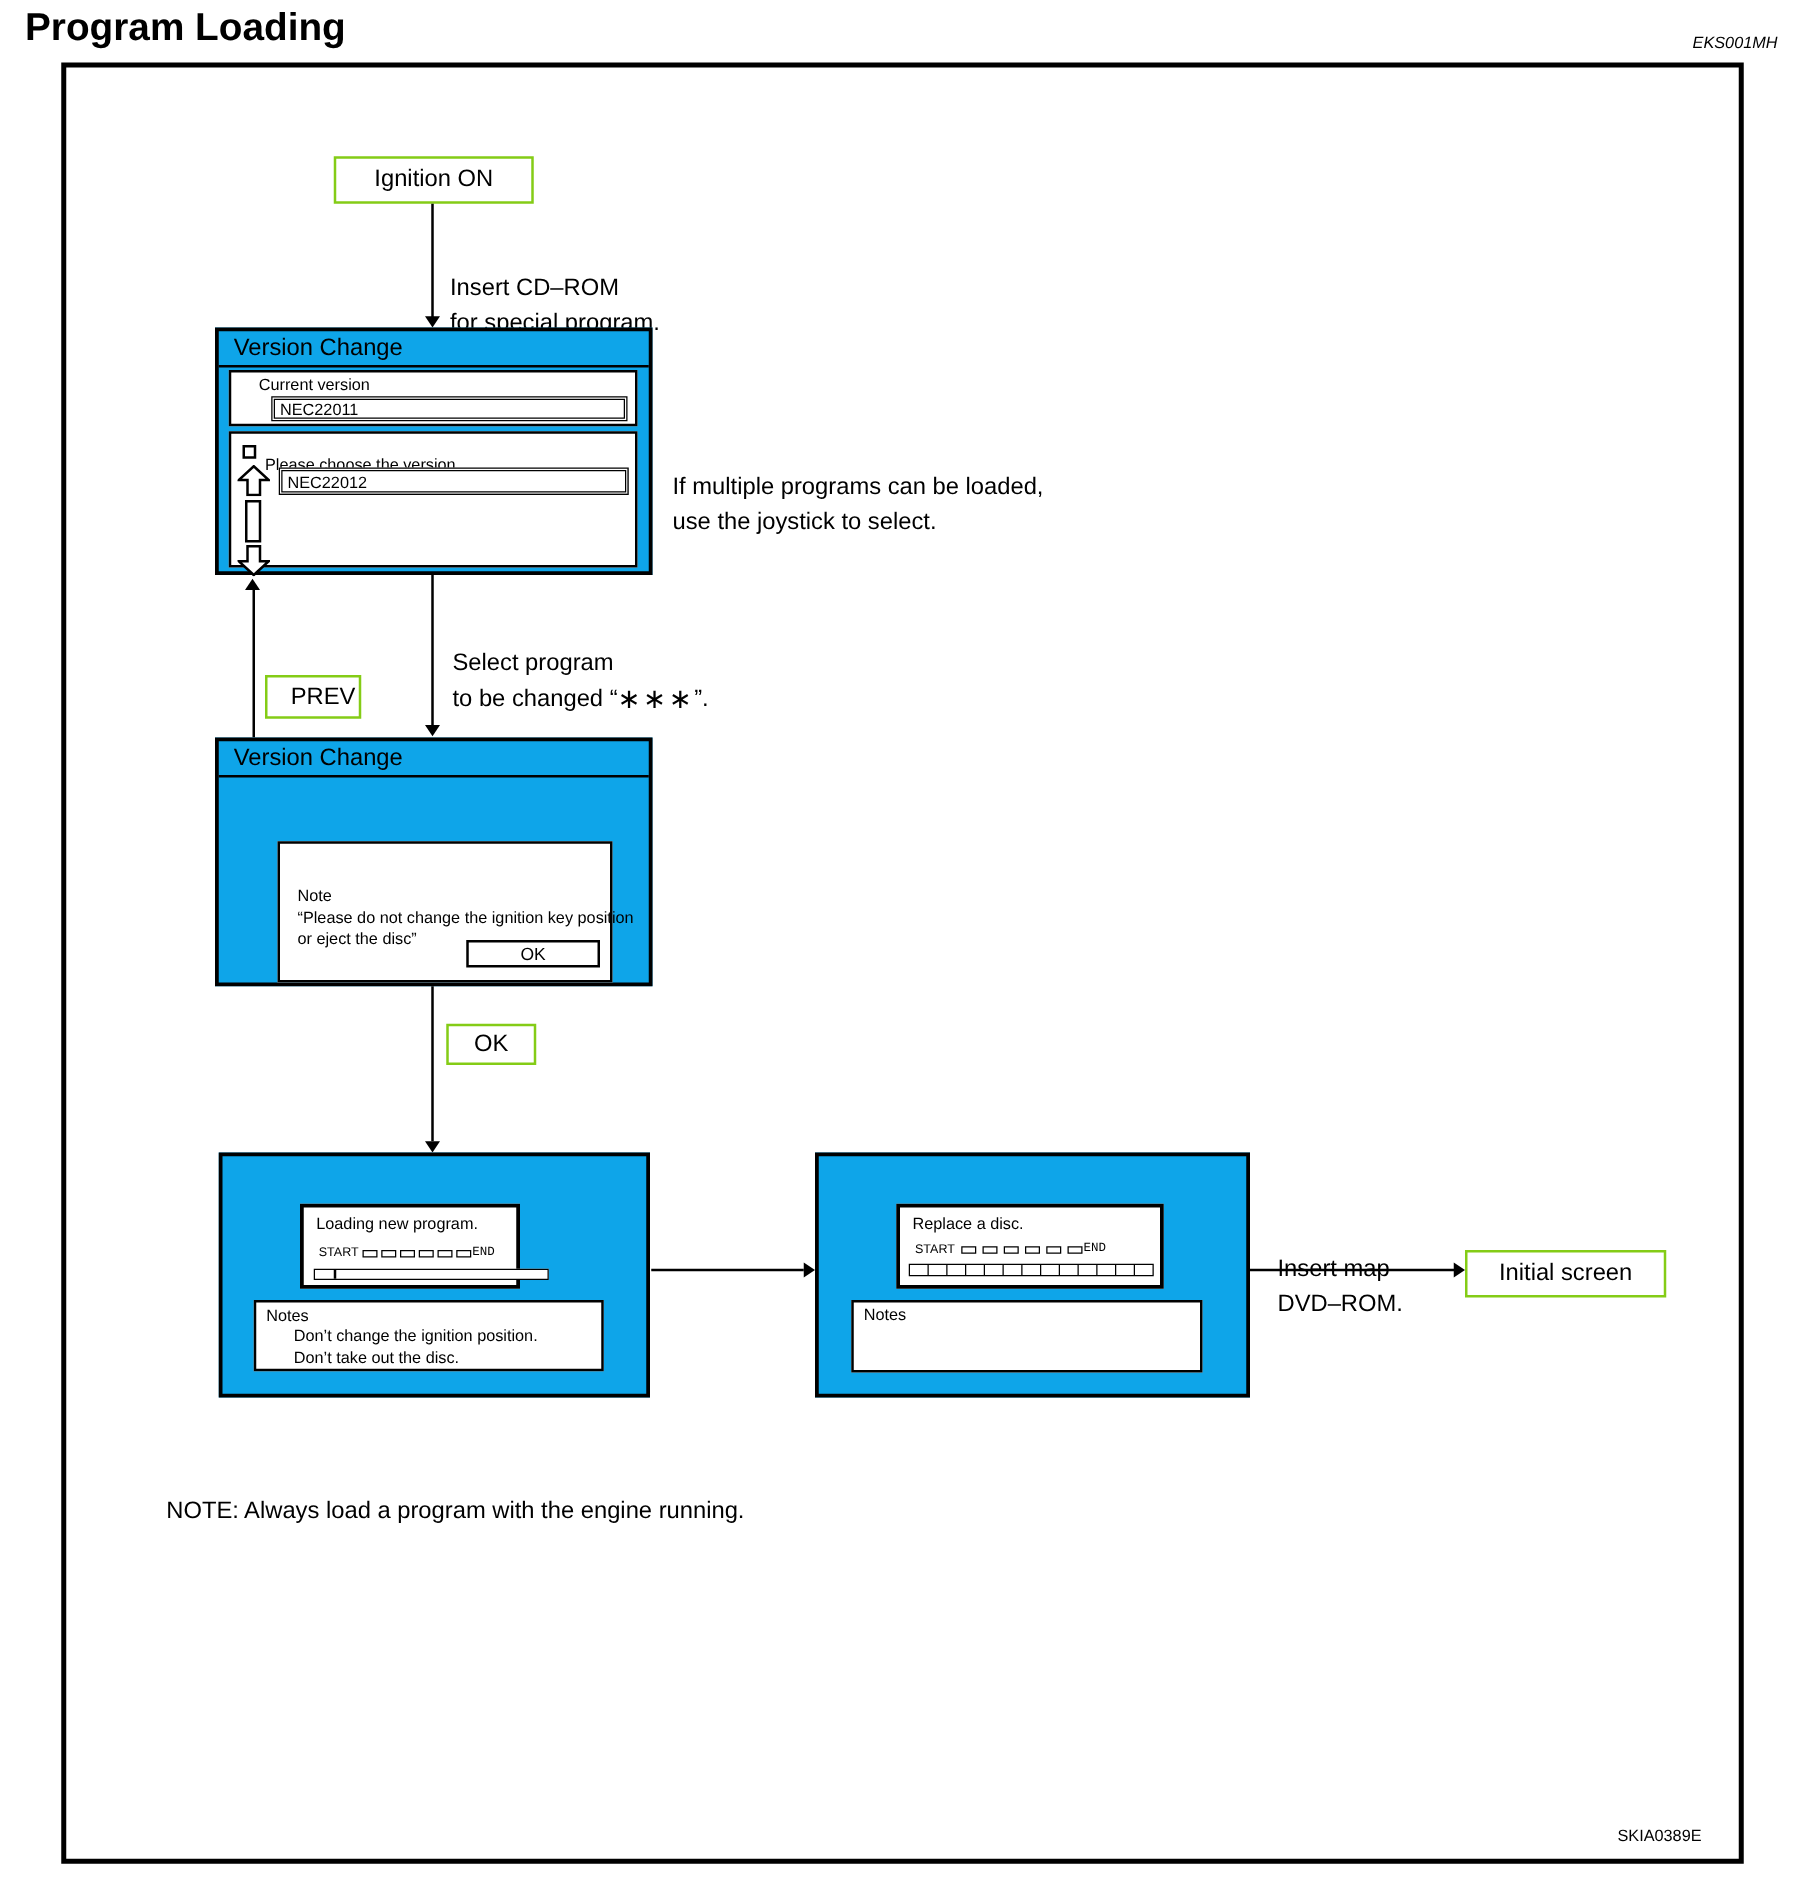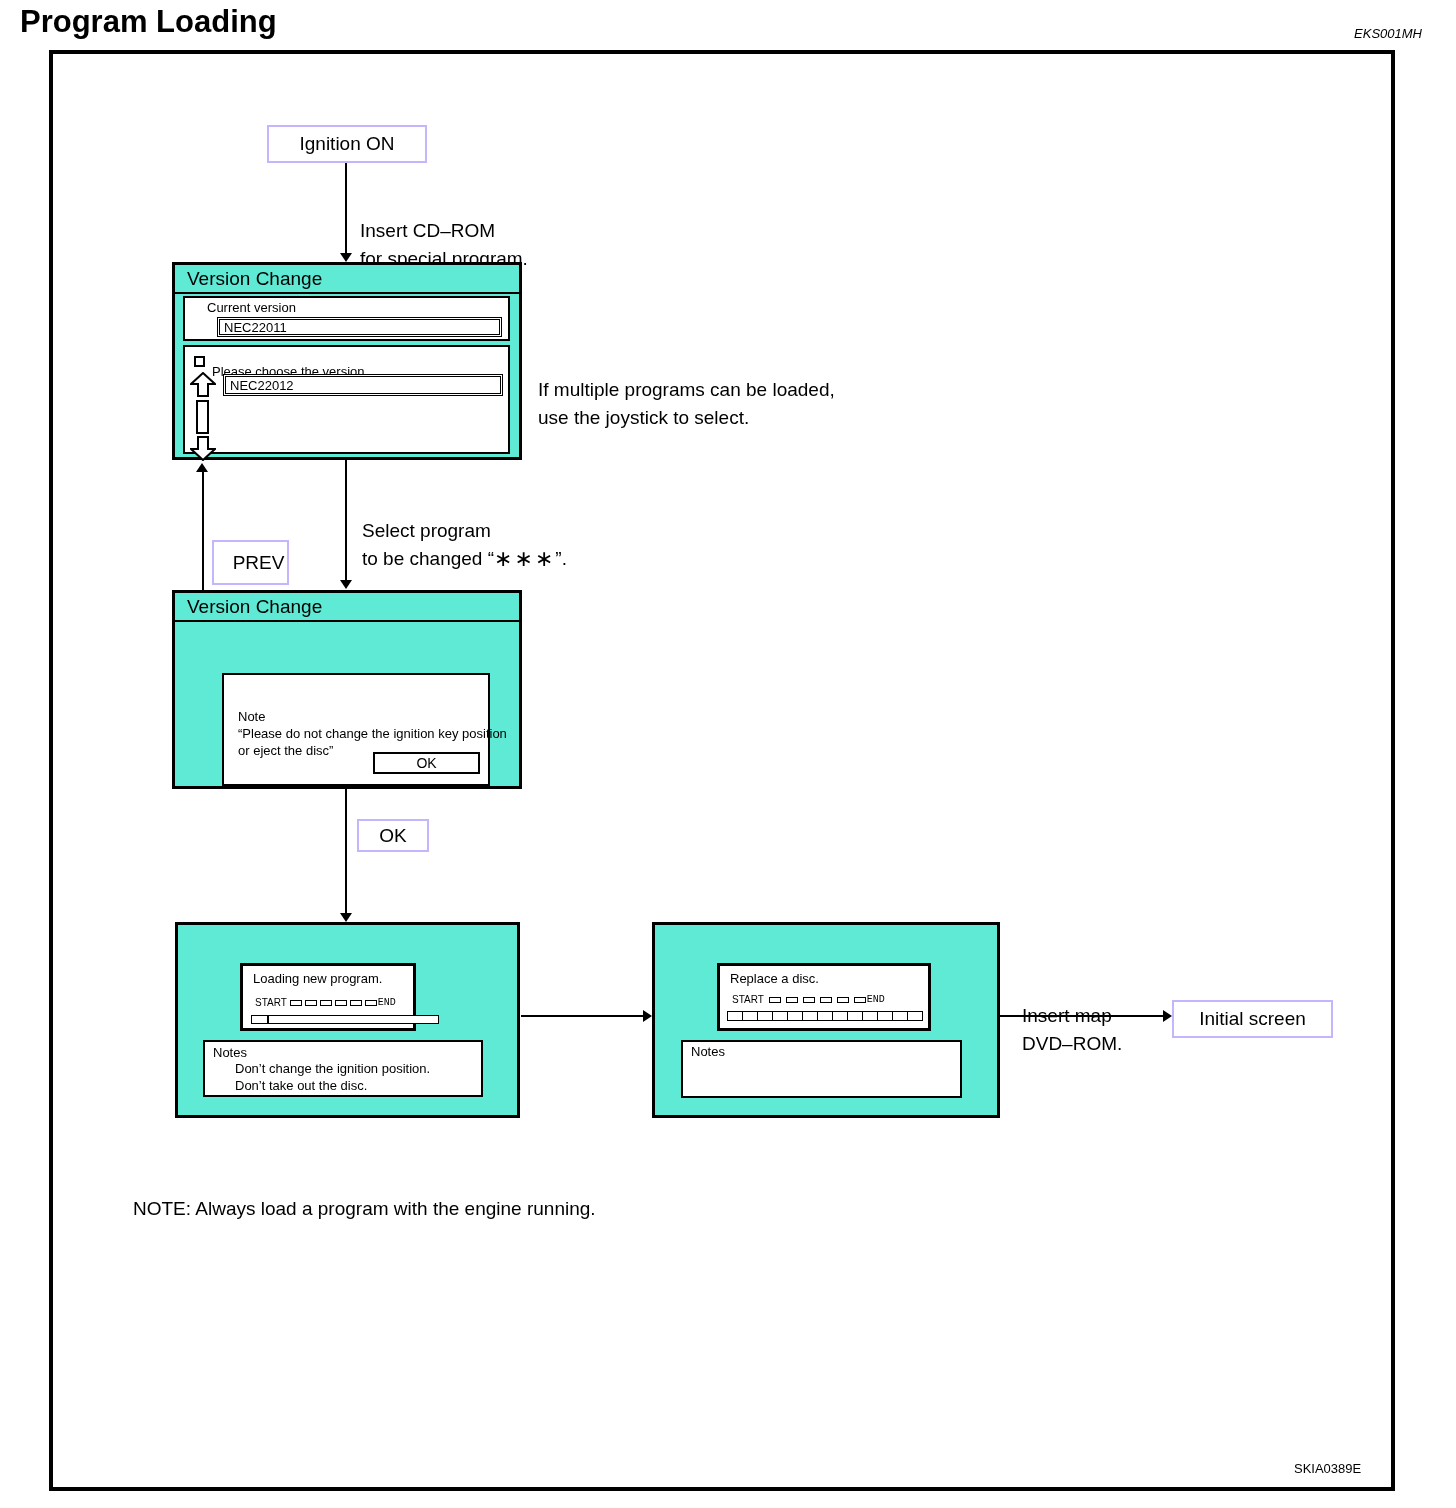--- a/index.html
+++ b/index.html
@@ -3,23 +3,23 @@
 <meta charset="utf-8">
 <style>
   html,body{margin:0;padding:0;background:#ffffff;}
   body{width:1456px;height:1508px;position:relative;overflow:hidden;
        font-family:"Liberation Sans","DejaVu Sans",sans-serif;color:#000;}
   .abs{position:absolute;}
   .page-title{left:20px;top:4px;font-size:31px;font-weight:bold;letter-spacing:0px;white-space:nowrap;}
   .doc-code{top:26px;right:34px;font-size:13px;font-style:italic;white-space:nowrap;}
   .fig-code{top:1461px;left:1294px;font-size:13px;white-space:nowrap;}
   .frame{left:49px;top:50px;width:1346px;height:1441px;border:4px solid #000;box-sizing:border-box;}
-  .box{border:2px solid #c4b5fd;background:#fff;box-sizing:border-box;
+  .box{border:2px solid #84cc16;background:#fff;box-sizing:border-box;
        display:flex;align-items:center;justify-content:center;font-size:19px;white-space:nowrap;}
-  .screen{border:3px solid #000;background:#5eead4;box-sizing:border-box;}
+  .screen{border:3px solid #000;background:#0ea5e9;box-sizing:border-box;}
   .screen-title{height:29px;border-bottom:2px solid #000;display:flex;align-items:center;
        padding-left:12px;font-size:19px;box-sizing:border-box;white-space:nowrap;}
   .inbox{position:absolute;border:2px solid #000;background:#fff;box-sizing:border-box;}
   .thickbox{position:absolute;border:3px solid #000;background:#fff;box-sizing:border-box;}
   .tv-input{position:absolute;background:#fff;border:1px solid #000;box-sizing:border-box;
        box-shadow:inset 0 0 0 1px #fff, inset 0 0 0 2px #000;
        font-size:13px;display:flex;align-items:center;padding-left:6px;white-space:nowrap;}
   .small{font-size:13px;white-space:nowrap;}
   .txt19{font-size:19px;line-height:28px;white-space:nowrap;margin-top:40px;}
   .vline{position:absolute;width:2px;background:#000;}
@@ -90,21 +90,21 @@
 
 <div class="vline" style="left:345px;top:460px;height:120px;"></div>
 <div class="ah-down" style="left:340px;top:580px;"></div>
 <div class="abs txt19" style="left:362px;top:477px;">
   <div>Select program</div>
   <div><span>to be changed “</span><span class="stars">∗∗∗</span><span>”.</span></div>
 </div>
 
 <div class="ah-up" style="left:196px;top:463px;"></div>
 <div class="vline" style="left:202px;top:471px;height:119px;"></div>
-<div class="abs box" style="left:212px;top:540px;width:77px;height:45px;padding-left:16px;">
+<div class="abs box" style="left:212px;top:540px;width:77px;height:35px;padding-left:16px;">
   <span>PREV</span>
 </div>
 
 <div class="abs screen" style="left:172px;top:590px;width:350px;height:199px;">
   <div class="screen-title">
     <span>Version Change</span>
   </div>
   <div class="inbox" style="left:47px;top:48px;width:268px;height:113px;margin-top:32px;">
     <div class="abs small" style="left:14px;top:33px;line-height:17px;">
       <div>Note</div>

